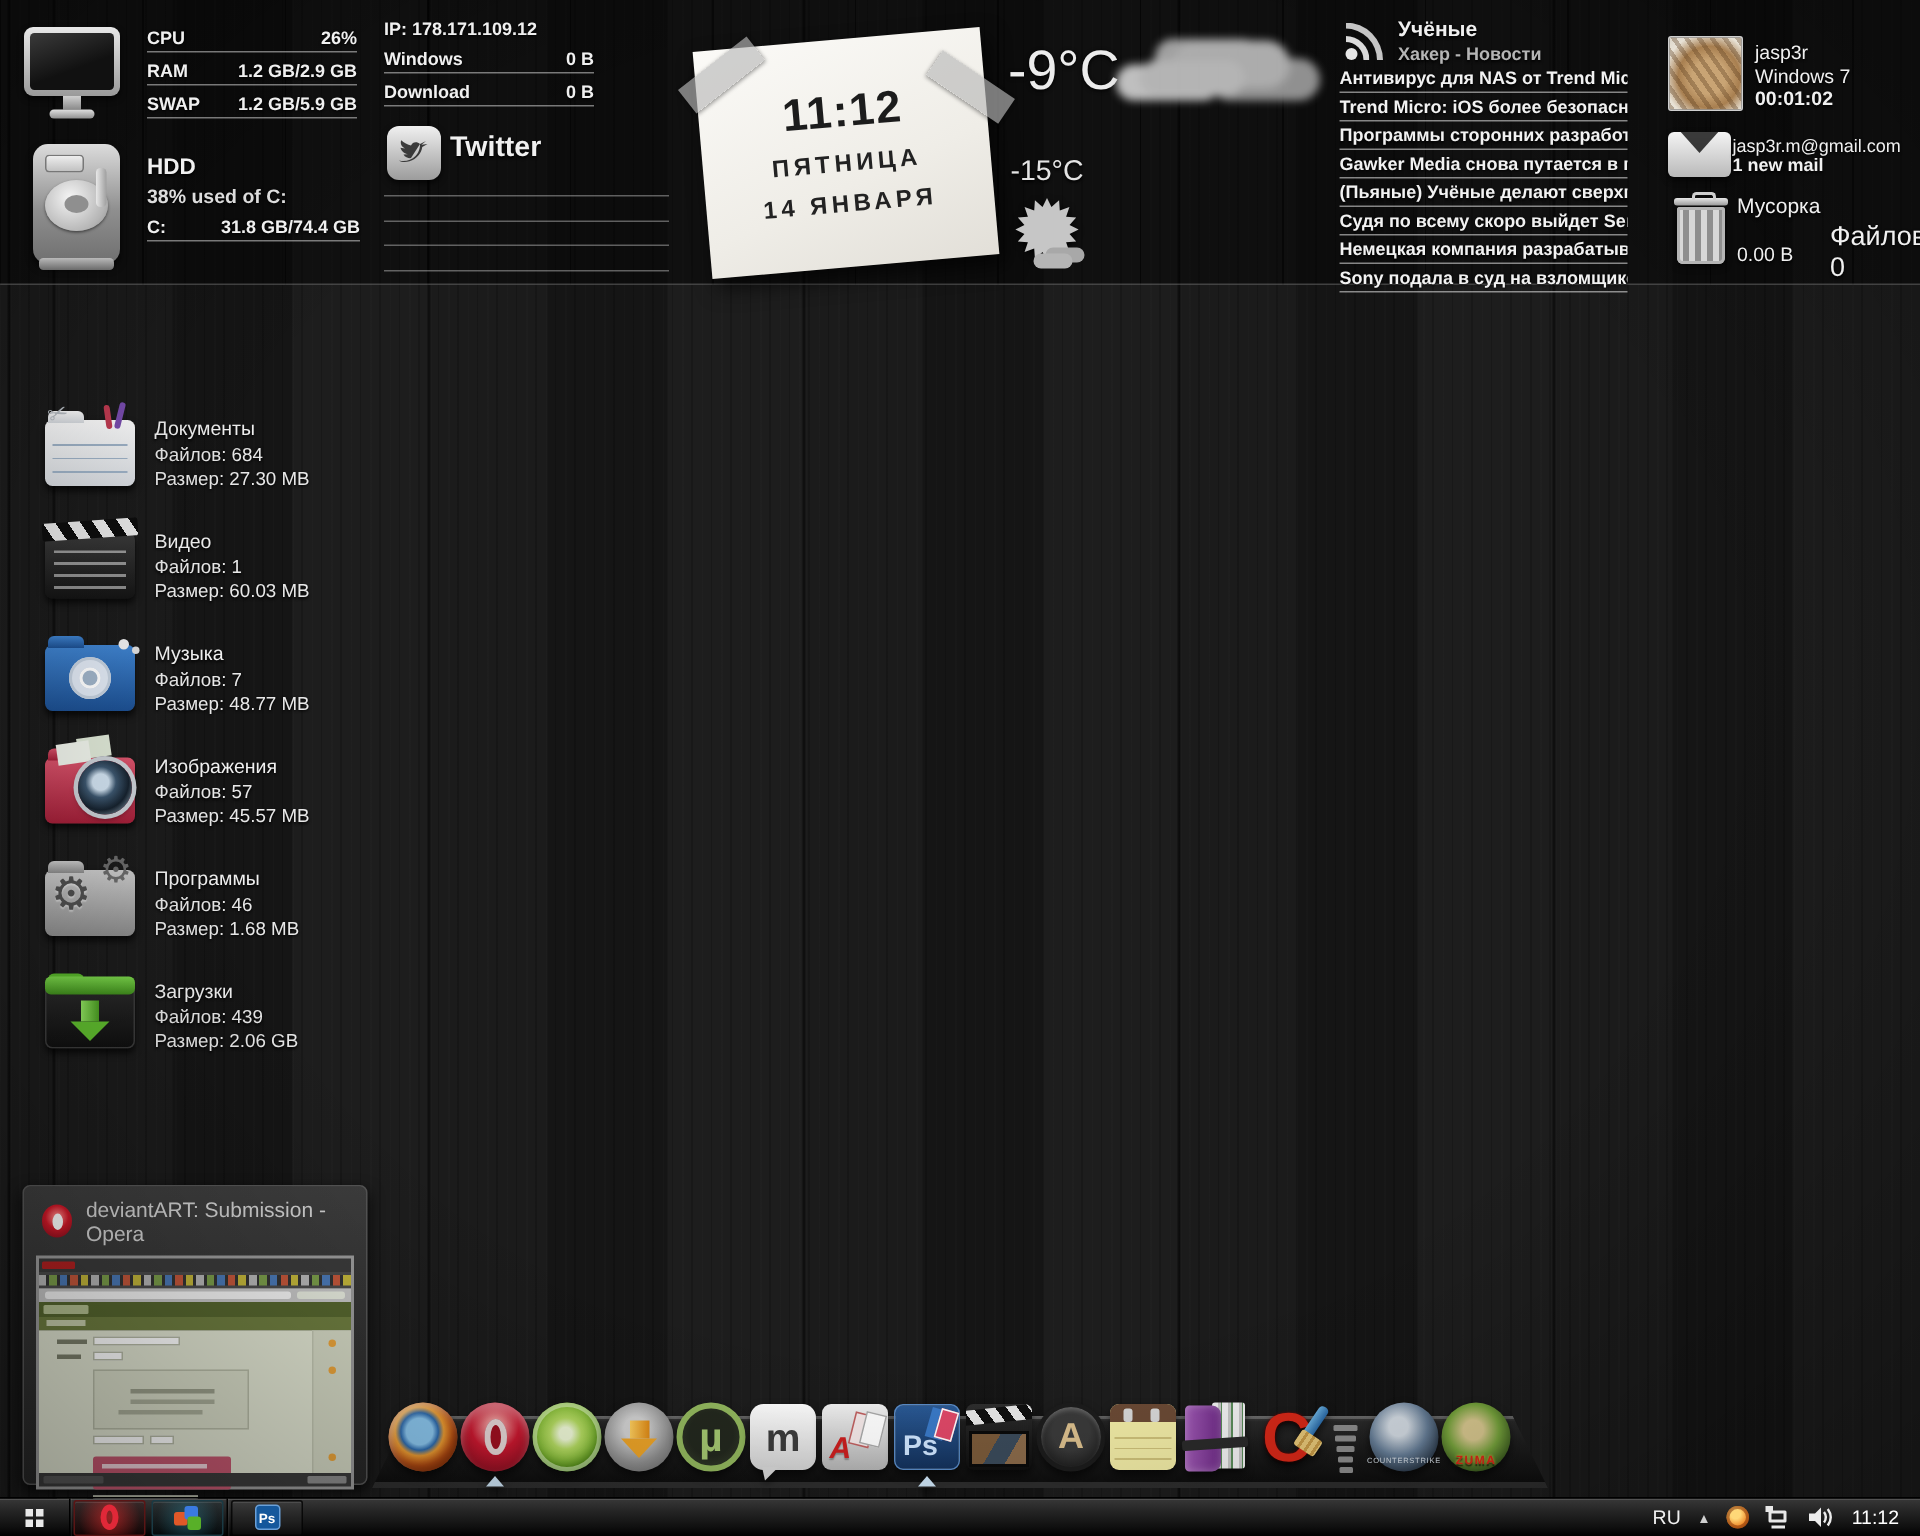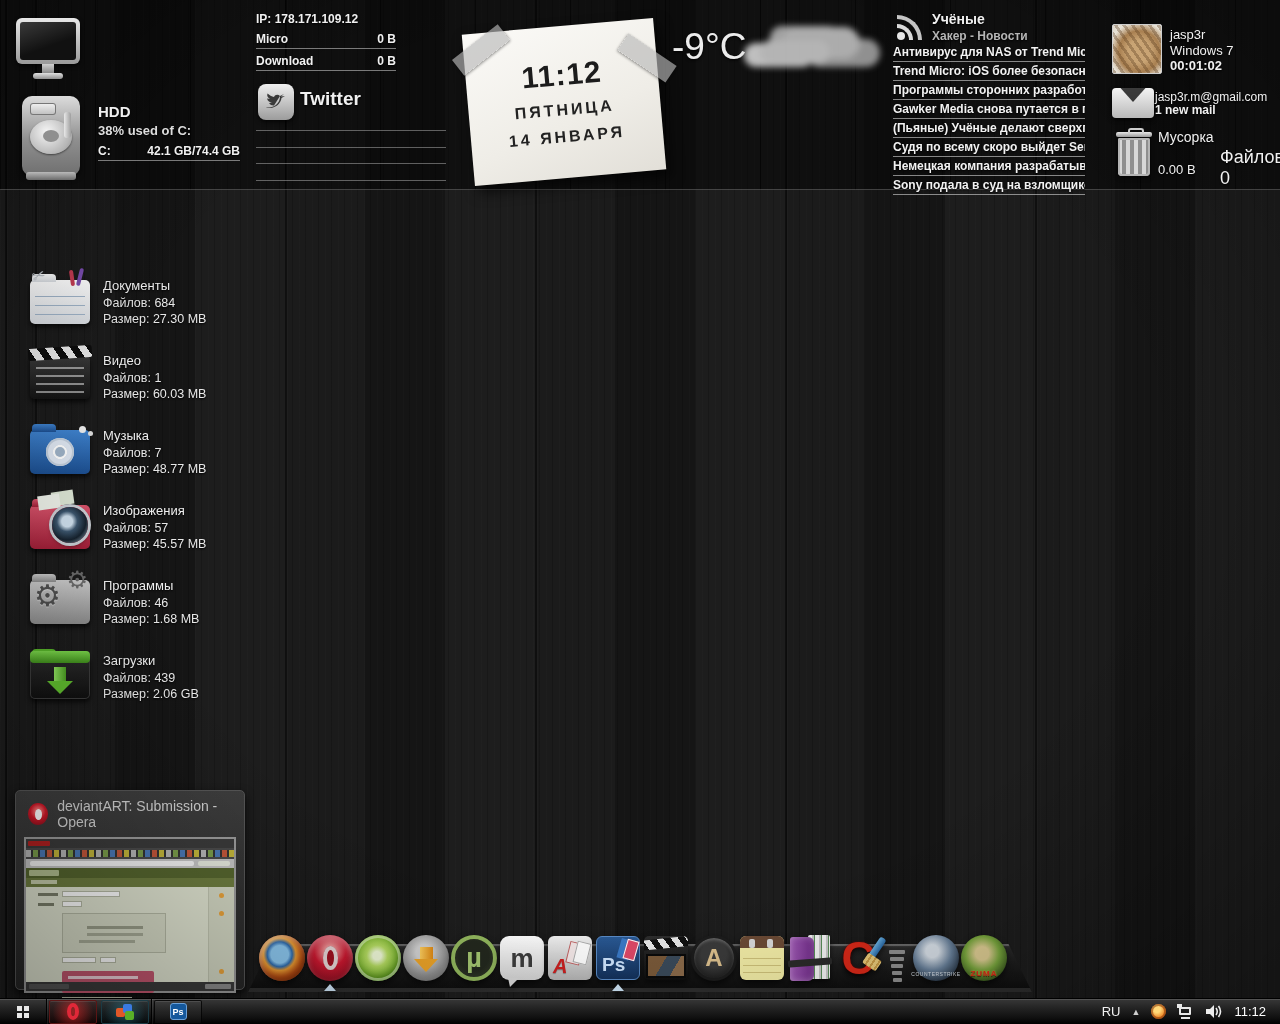--- a/index.html
+++ b/index.html
@@ -407,39 +407,53 @@
 <div id="desktop">
   <div class="topband"></div>
 
   <div class="abs z2 monitor">
     <div class="scr">
         <div class="inner"></div>
       </div>
     <div class="neck"></div>
     <div class="base"></div>
   </div>
+  <div class="abs z2 cpu-block wtext">
+    <div class="meter-row">
+      <span class="wlabel">CPU</span>
+      <span class="wval">26%</span>
+    </div>
+    <div class="meter-row">
+      <span class="wlabel">RAM</span>
+      <span class="wval">1.2 GB/2.9 GB</span>
+    </div>
+    <div class="meter-row">
+      <span class="wlabel">SWAP</span>
+      <span class="wval">1.2 GB/5.9 GB</span>
+    </div>
+  </div>
   <div class="abs z2 hddicon">
     <div class="slot"></div>
     <div class="platter"></div>
     <div class="arm"></div>
     <div class="foot"></div>
   </div>
   <div class="abs z2 hdd-block wtext">
     <div class="t">HDD</div>
     <div class="s">38% used of C:</div>
     <div class="meter-row">
       <span class="wlabel">C:</span>
-      <span class="wval">42.1 GB/74.4 GB</span>
+      <span class="wval">31.8 GB/74.4 GB</span>
     </div>
   </div>
 
   <div class="abs z2 net-block wtext">
     <div class="ip">IP: 178.171.109.12</div>
     <div class="meter-row">
-      <span class="wlabel">Micro</span>
+      <span class="wlabel">Windows</span>
       <span class="wval">0 B</span>
     </div>
     <div class="meter-row">
       <span class="wlabel">Download</span>
       <span class="wval">0 B</span>
     </div>
   </div>
 
   <div class="abs z2 tw-icon">
     <svg width="24" height="20" viewBox="0 0 24 20">
@@ -455,20 +469,29 @@
   <div class="abs z2 note">
     <div class="time">11:12</div>
     <div class="wday">ПЯТНИЦА</div>
     <div class="date">14 ЯНВАРЯ</div>
   </div>
   <div class="abs z2 tape tl"></div>
   <div class="abs z2 tape tr"></div>
 
   <div class="abs z2 cur-temp">-9°C</div>
   <div class="abs z2 cloud"></div>
+  <div class="abs z2 fc-col" style="left:658px">
+    <div class="t">-15°C</div>
+    <div style="position:relative">
+      <svg class="sunburst" width="46" height="46" viewBox="0 0 48 48">
+          <polygon class="sun-poly" fill="#c6c6c6" points="24.0,2.0 27.1,8.3 32.4,3.7 32.9,10.7 39.6,8.4 37.3,15.1 44.3,15.6 39.7,20.9 46.0,24.0 39.7,27.1 44.3,32.4 37.3,32.9 39.6,39.6 32.9,37.3 32.4,44.3 27.1,39.7 24.0,46.0 20.9,39.7 15.6,44.3 15.1,37.3 8.4,39.6 10.7,32.9 3.7,32.4 8.3,27.1 2.0,24.0 8.3,20.9 3.7,15.6 10.7,15.1 8.4,8.4 15.1,10.7 15.6,3.7 20.9,8.3"></polygon>
+        </svg>
+      <span class="minicloud"></span>
+    </div>
+  </div>
 
   <div class="abs z2 rss-icon">
     <span class="a2"></span>
     <span class="a1"></span>
     <span class="dot"></span>
   </div>
   <div class="abs z2 news-title wtext">Учёные</div>
   <div class="abs z2 news-sub" style="text-shadow:0 1px 2px #000">Хакер - Новости</div>
   <div class="abs z2 news-list">
     <div class="news-item">Антивирус для NAS от Trend Micro</div>

